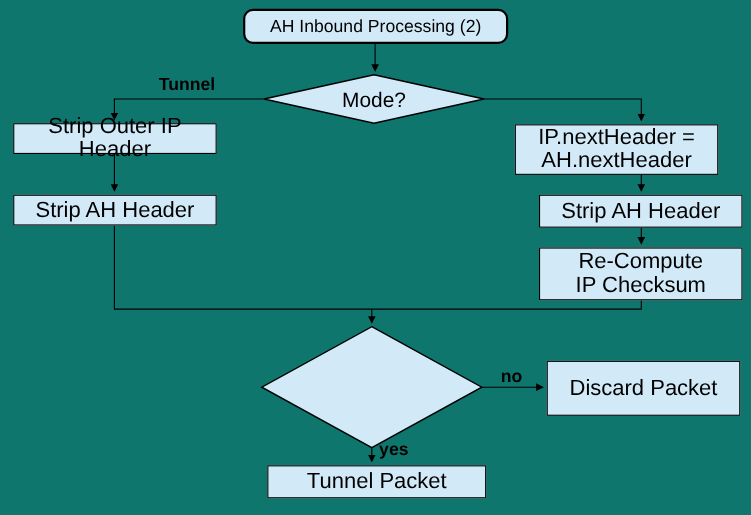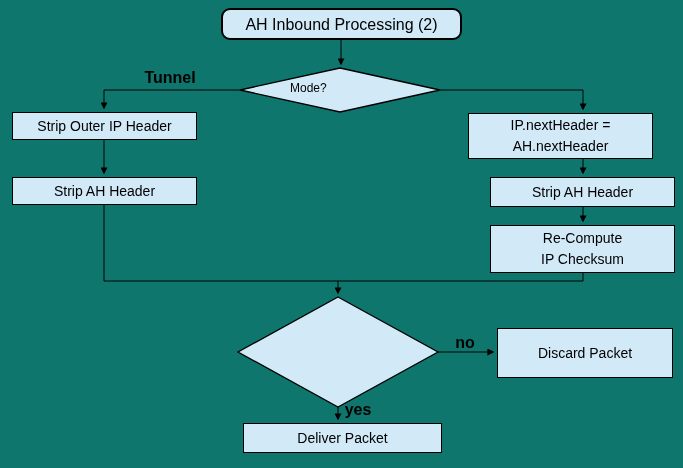--- a/index.html
+++ b/index.html
@@ -19,37 +19,38 @@
     position: absolute;
     left: 0; top: 0;
     width: 683px; height: 468px;
   }
   .node {
     position: absolute;
     box-sizing: border-box;
     background: #d2eaf8;
     border: 1px solid #000000;
     color: #000000;
-    font-size: 14px;
+    font-size: 20px;
     line-height: 21px;
     display: flex;
     align-items: center;
     justify-content: center;
     text-align: center;
     white-space: pre-line;
   }
   .node.rounded {
     border-width: 2px;
     border-radius: 9px;
     font-size: 16px;
   }
   .dtext {
     position: absolute;
     color: #000000;
-    font-size: 12px;
+    font-size: 19px;
+    text-align: center;
     white-space: pre-line;
   }
   .dtext.multiline {
     line-height: 18px;
   }
   .edge-label {
     position: absolute;
     color: #000000;
     font-size: 16px;
     text-align: center;
@@ -105,21 +106,21 @@
   <div class="node" style="left:468px; top:113px; width:185px; height:46px;">IP.nextHeader =
 AH.nextHeader</div>
 
   <div class="node" style="left:490px; top:177px; width:185px; height:30px;">Strip AH Header</div>
 
   <div class="node" style="left:497px; top:328px; width:176px; height:50px;">Discard Packet</div>
 
   <div class="node" style="left:490px; top:225px; width:185px; height:48px;">Re-Compute
 IP Checksum</div>
 
-  <div class="node" style="left:243px; top:423px; width:199px; height:30px;">Deliver Packet</div>
+  <div class="node" style="left:243px; top:423px; width:199px; height:30px;">Tunnel Packet</div>
 
   <div class="dtext" style="left:290px; top:81px; width:100px;">Mode?</div>
 
 
   <div class="edge-label" style="left:135px; top:69px; width:70px;">Tunnel</div>
 
 
   <div class="edge-label" style="left:448px; top:334px; width:34px;">no</div>
 
   <div class="edge-label" style="left:336px; top:401px; width:44px;">yes</div>

